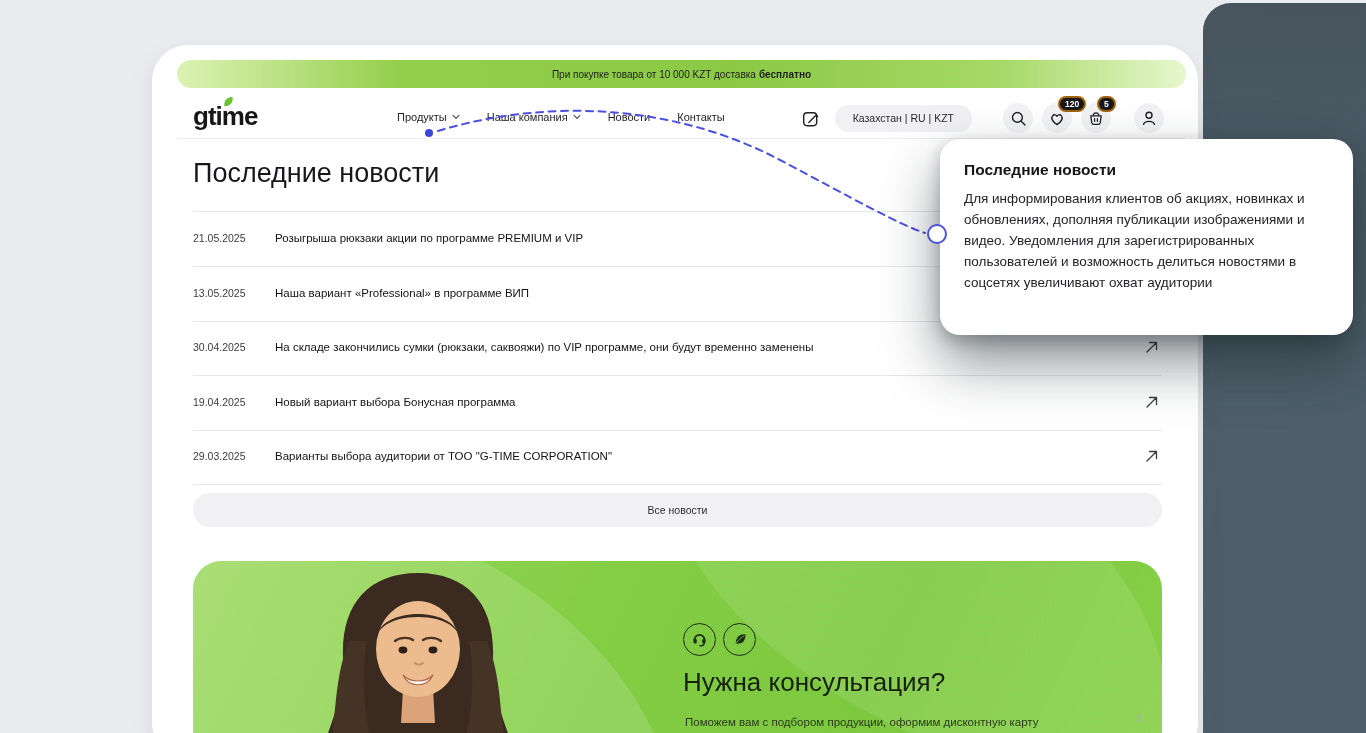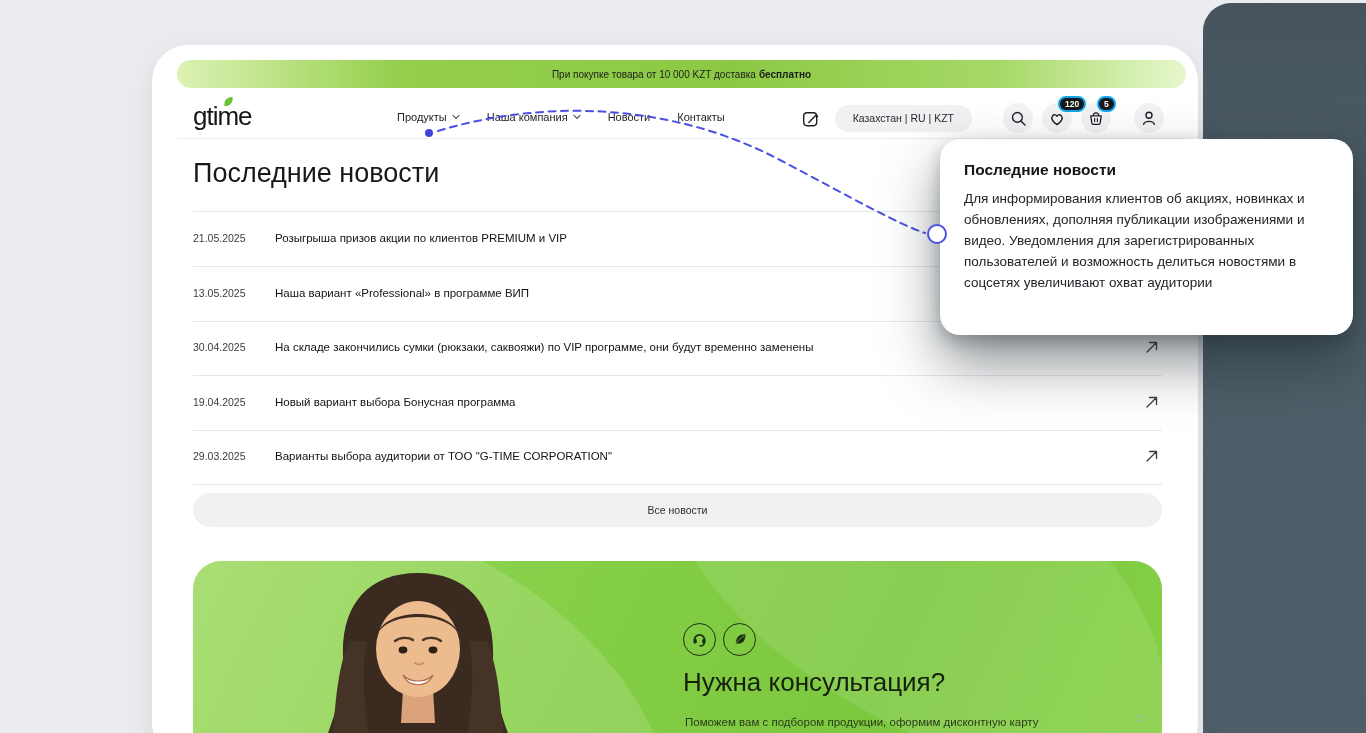--- a/index.html
+++ b/index.html
@@ -18,33 +18,33 @@
   .page-card { position:absolute; left:152px; top:4px; width:1046px; height:714px;
     background:#ffffff; border-radius:36px; box-shadow:0 8px 24px rgba(70,80,95,.12); overflow:hidden;margin-top:41px; }
 
   
   .promo-bar { position:absolute; left:25px; top:15px; width:1009px; height:28px; border-radius:14px;
     background:linear-gradient(90deg,#ddf2b4 0%,#94cf4c 22%,#8bc944 55%,#a7d968 82%,#e7f7cd 100%);
     display:flex; align-items:center; justify-content:center; font-size:10px; color:#1d1d1d; }
   .promo-bar b { font-weight:700; margin-left:3px; }
 
   
-  .logo { position:absolute; left:41px; top:56px; font-size:26px; font-weight:400;
+  .logo { position:absolute; left:41px; top:56px; font-size:26px; font-weight:700;
     letter-spacing:-1px; color:#161616; }
   .logo-leaf { position:absolute; left:69px; top:52px; }
   .nav { position:absolute; left:205px; top:66px; display:flex; gap:27px; align-items:center;padding-left:40px; }
   .nav-item { font-size:11px; color:#242428; display:flex; align-items:center; gap:5px; cursor:pointer; }
   .hdr-right { position:absolute; top:58px; right:34px; display:flex; align-items:center; gap:9px; }
   .icon-btn { width:30px; height:30px; border-radius:50%; background:#f2f2f4; display:flex;
     align-items:center; justify-content:center; position:relative; cursor:pointer; }
   .icon-btn.plain { background:transparent; }
   .region-pill { height:27px; padding:0 18px; border-radius:14px; background:#f1f1f3;
     display:flex; align-items:center; font-size:10.5px; color:#2a2a2e; margin-right:22px; cursor:pointer; }
   .badge { position:absolute; top:-7px; left:16px; background:#17181c; color:#fff; font-size:8.5px;
-    font-weight:700; border-radius:8px; padding:1.5px 5px; line-height:1; border:2px solid #0ea5e9; }
+    font-weight:700; border-radius:8px; padding:1.5px 5px; line-height:1; border:2px solid #a16207; }
   .hdr-divider { position:absolute; left:25px; top:93px; width:1009px; height:1px; background:#ededee; }
 
   
   .news-title { position:absolute; left:41px; top:113px; font-size:27px; font-weight:500; color:#17171c; }
   .divider { position:absolute; left:41px; width:969px; height:1px; background:#e7e7e9; }
   .news-row { position:absolute; left:41px; width:969px; height:40px; display:flex; align-items:center; cursor:pointer; }
   .news-date { width:82px; flex:none; font-size:10.5px; color:#3c3c40; }
   .news-text { flex:1; font-size:11.5px; color:#131316; padding-right:40px; }
   .news-arrow { flex:none; margin-right:2px; }
   .all-news-btn { position:absolute; left:41px; top:448px; width:969px; height:34px; border-radius:17px;
@@ -156,21 +156,21 @@
       </div>
     </div>
 
     <div class="hdr-divider"></div>
 
     <h1 class="news-title">Последние новости</h1>
 
     <div class="divider" style="top:166px"></div>
     <div class="news-row" style="top:173px">
       <div class="news-date">21.05.2025</div>
-      <div class="news-text">Розыгрыша призов акции по клиентов PREMIUM и VIP</div>
+      <div class="news-text">Розыгрыша рюкзаки акции по программе PREMIUM и VIP</div>
       <svg class="news-arrow" width="16" height="16" viewBox="0 0 16 16">
           <path d="M3,13 L12.5,3.5 M5.5,3.5 L12.5,3.5 L12.5,10.5" fill="none" stroke="#3a3a40" stroke-width="1.3" stroke-linecap="round" stroke-linejoin="round"></path>
         </svg>
     </div>
     <div class="divider" style="top:221px"></div>
     <div class="news-row" style="top:228px">
       <div class="news-date">13.05.2025</div>
       <div class="news-text">Наша вариант «Professional» в программе ВИП</div>
       <svg class="news-arrow" width="16" height="16" viewBox="0 0 16 16">
           <path d="M3,13 L12.5,3.5 M5.5,3.5 L12.5,3.5 L12.5,10.5" fill="none" stroke="#3a3a40" stroke-width="1.3" stroke-linecap="round" stroke-linejoin="round"></path>

